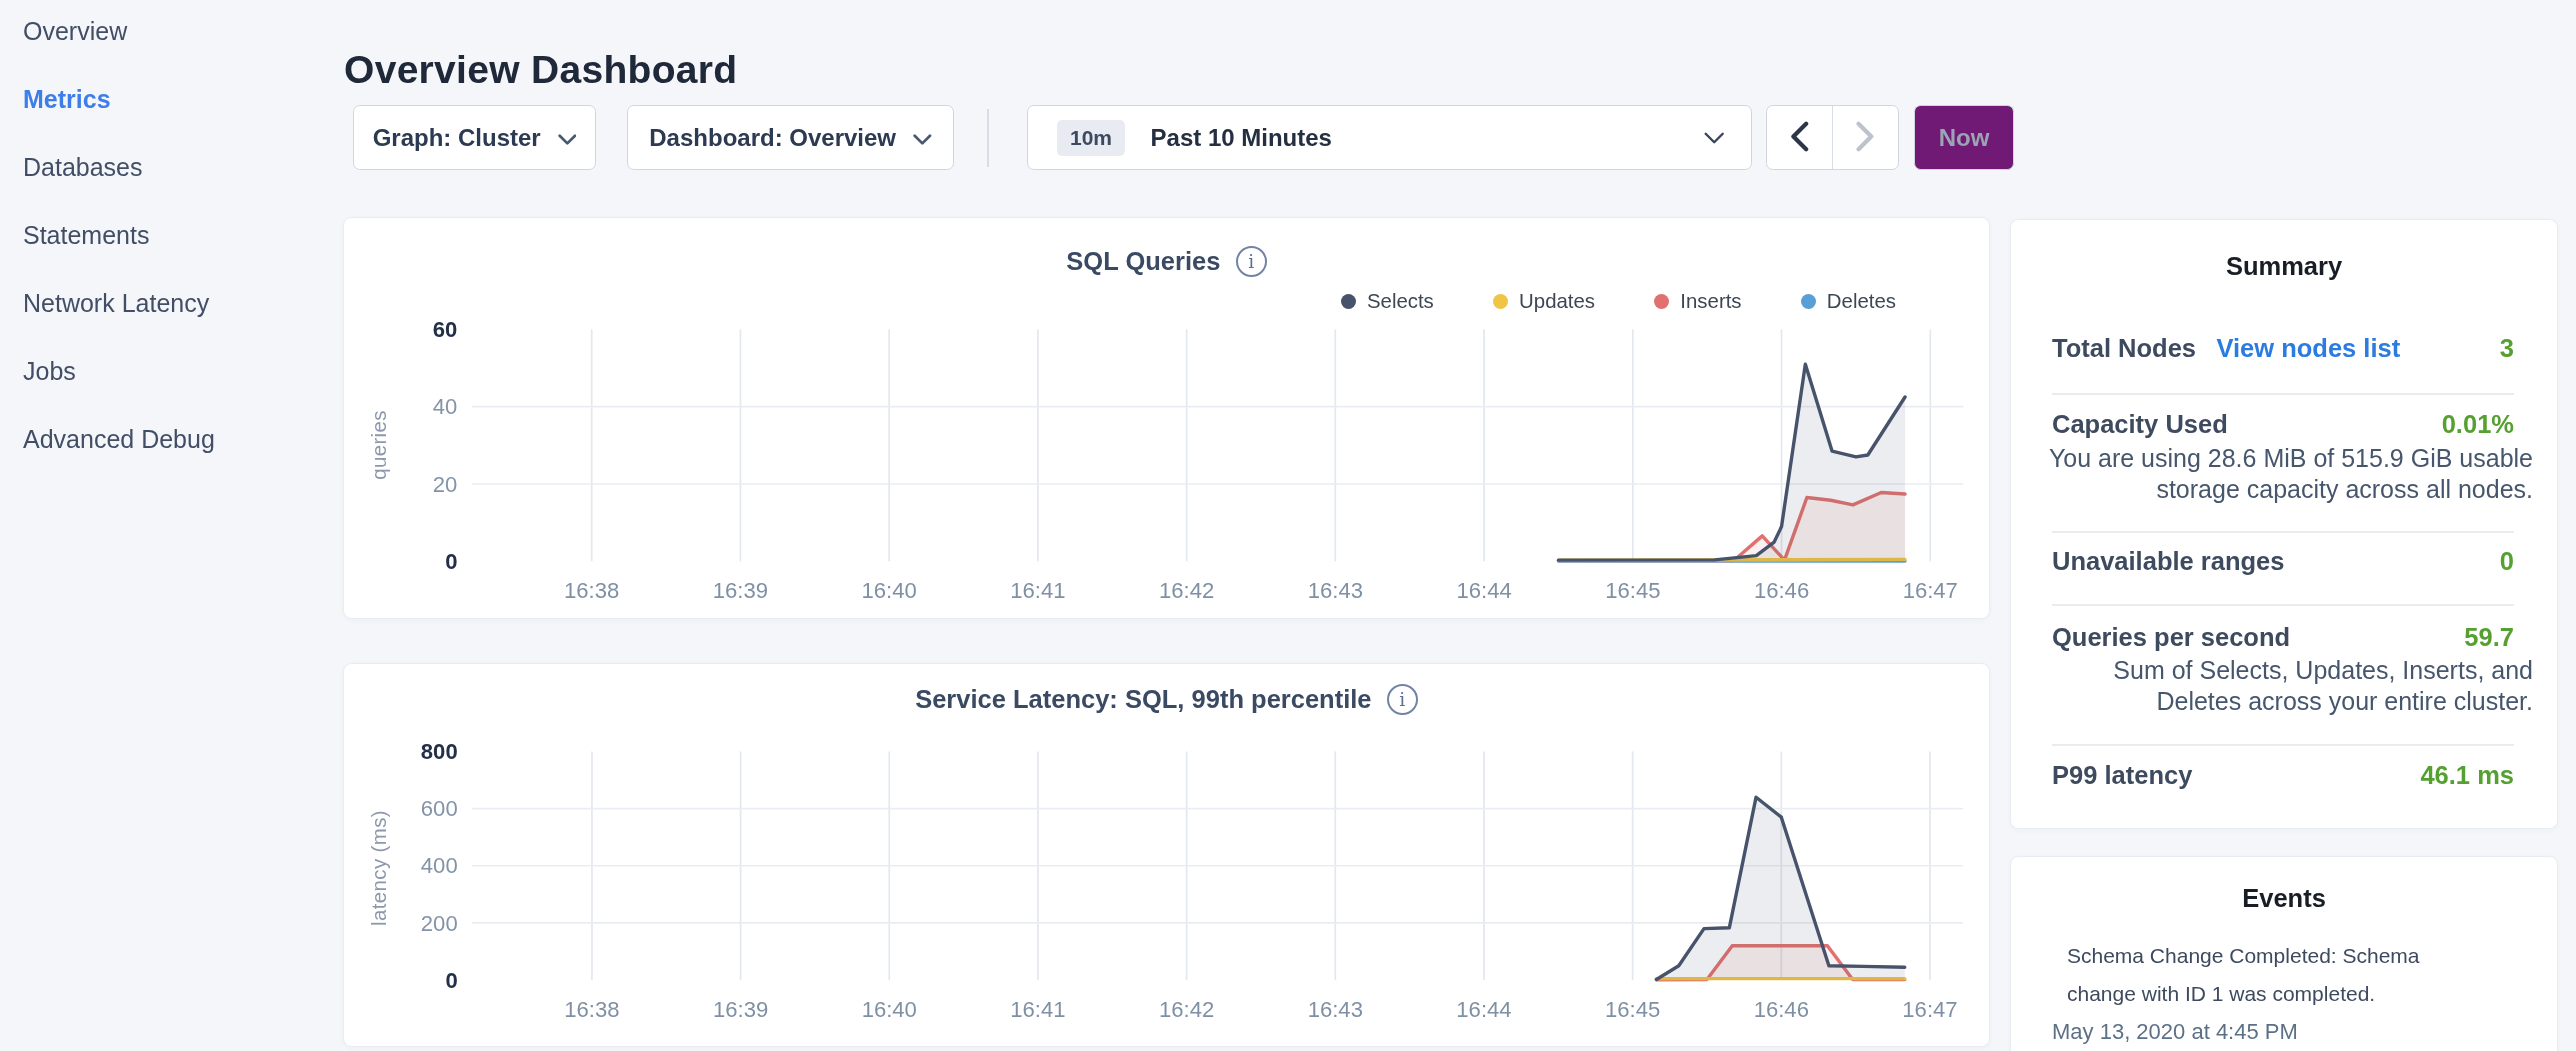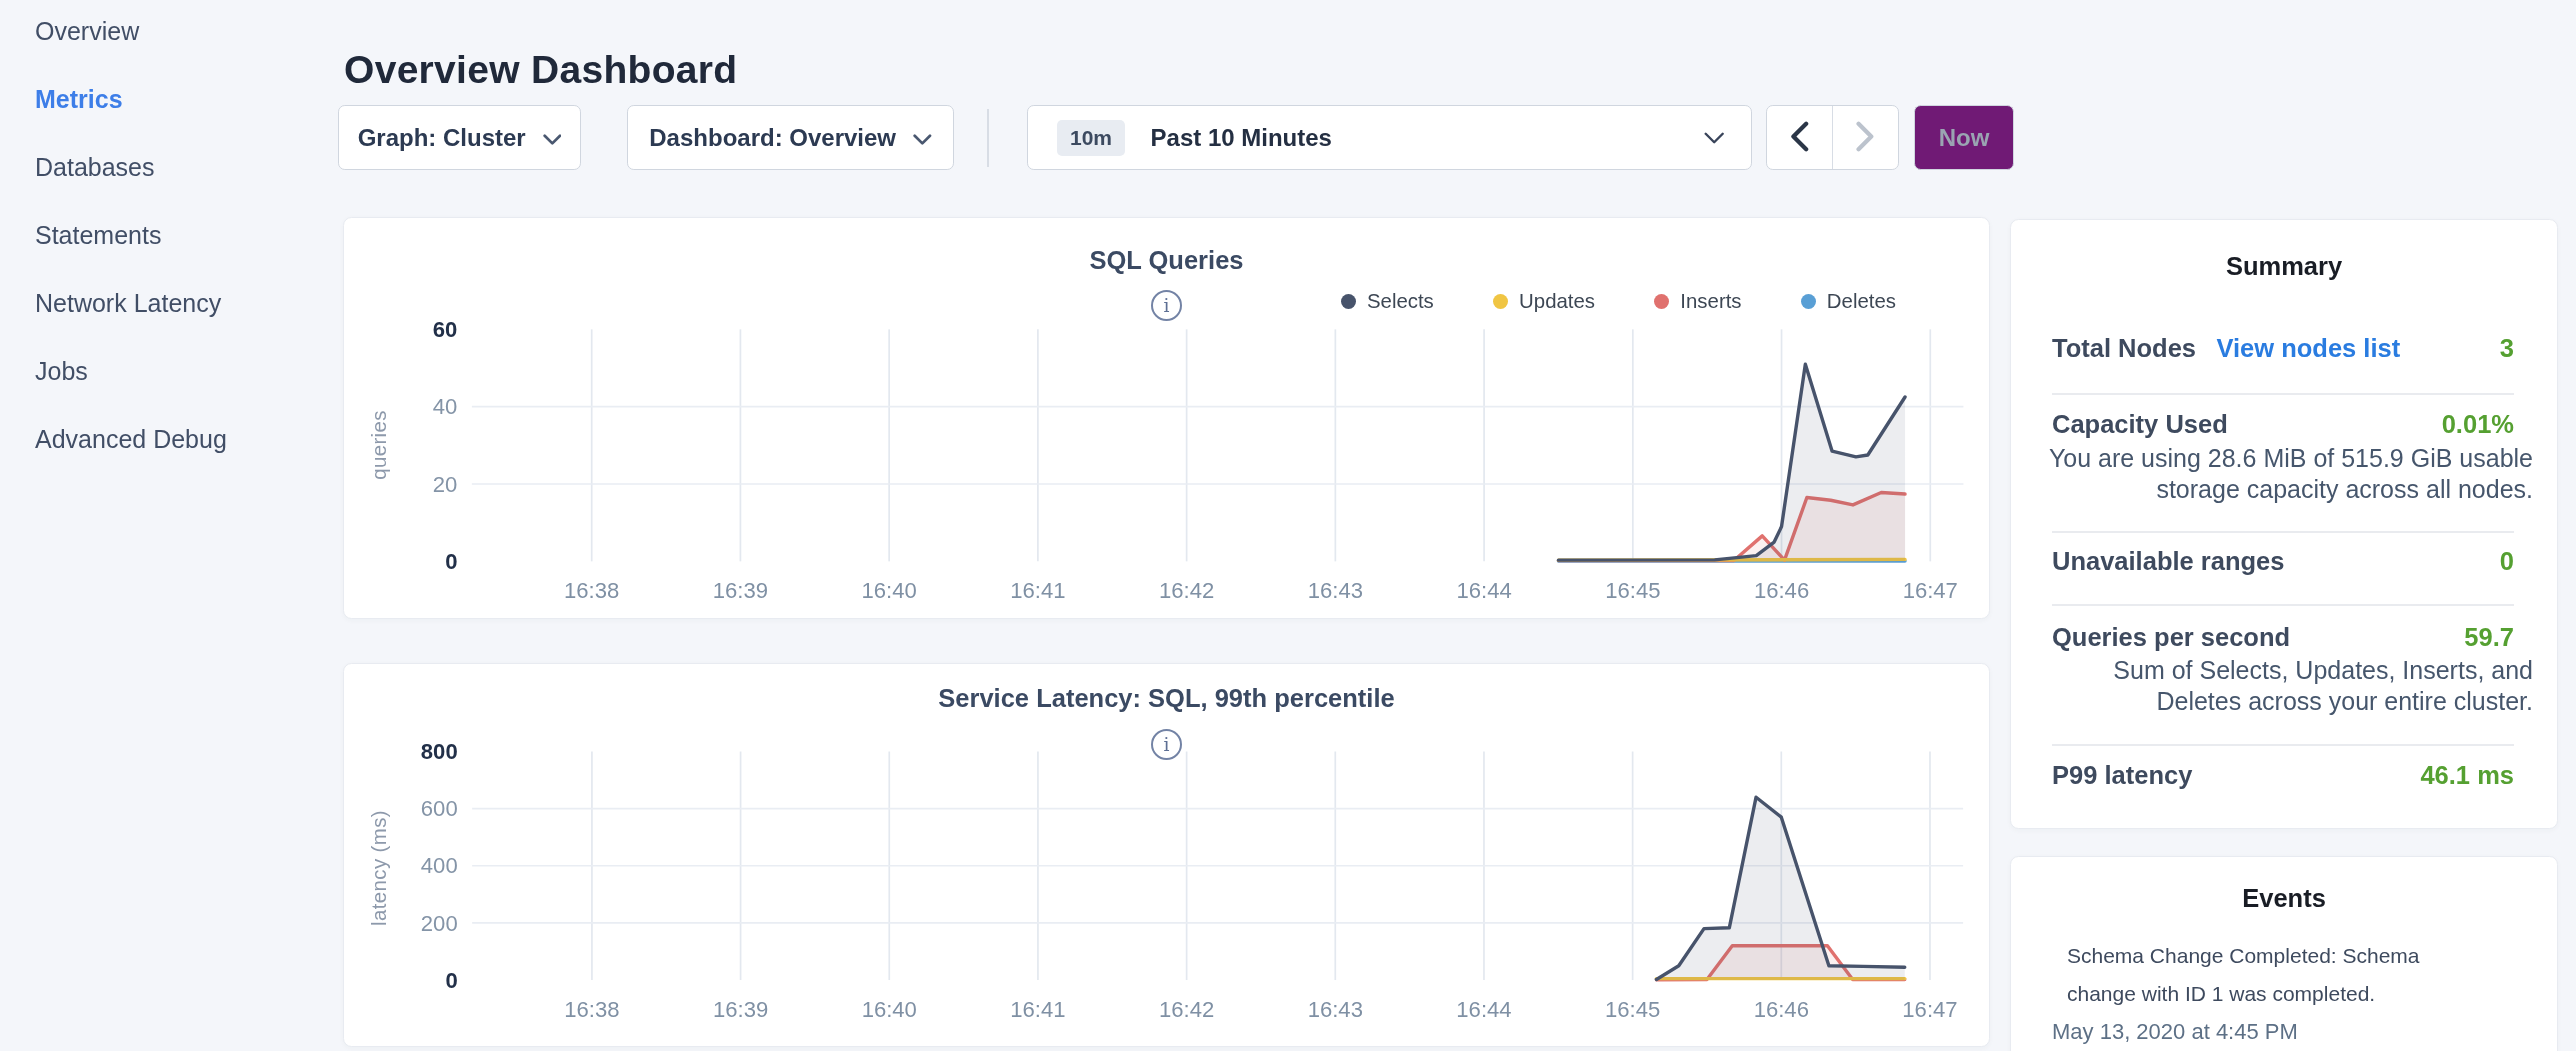--- a/index.html
+++ b/index.html
@@ -4,34 +4,34 @@
 <style>
   * { box-sizing: border-box; }
   html,body { margin:0; padding:0; }
   body {
     width:2576px; height:1051px; position:relative; overflow:hidden;
     background:#f4f6fa; font-family:"Liberation Sans", sans-serif; color:#3e4a5e;
     -webkit-font-smoothing:antialiased;
   }
 
   
-  .sidebar-item { position:absolute; left:23px; font-size:25px; font-weight:500; color:#414e66; cursor:pointer; white-space:nowrap;margin-left:12px; }
+  .sidebar-item { position:absolute; left:23px; font-size:25px; font-weight:500; color:#414e66; cursor:pointer; white-space:nowrap; }
   .sidebar-item.active { color:#3d7ee8; font-weight:700; }
 
   
   .page-title { position:absolute; left:344px; top:22px; font-size:39px; font-weight:600; color:#20293a; letter-spacing:0.3px; }
 
   
   .ctrl-btn {
     position:absolute; top:105px; height:65px; background:#fff;
     border:1.7px solid #d0d6df; border-radius:6.8px;
     display:flex; align-items:center; justify-content:center; gap:17px;
     font-size:24px; font-weight:700; color:#2c3a52; cursor:pointer;
   }
-  #graph-btn { left:338px; width:243px;justify-content:center; }
+  #graph-btn { left:353px; width:243px;justify-content:center; }
   #dash-btn  { left:627px; width:327px; }
   .v-divider { position:absolute; left:987px; top:109px; height:58px; width:1.7px; background:#d8dde5; }
 
   .time-box {
     position:absolute; left:1027px; top:105px; width:725px; height:65px;
     background:#fff; border:1.7px solid #d0d6df; border-radius:6.8px;
     display:flex; align-items:center; padding:0 29px; gap:25.5px; cursor:pointer;
   }
   .badge { background:#e8ecf2; border-radius:5.1px; padding:6px 13px; font-size:21px; font-weight:700; color:#3c4a60; }
   .time-label { font-size:24px; font-weight:700; color:#242f42; }
@@ -51,21 +51,21 @@
   }
 
   
   .card { position:absolute; background:#fff; border:1.7px solid #e8ebf1; border-radius:8.5px; box-shadow:0 1.7px 5.1px rgba(40,50,70,0.03); }
   #card-sql     { left:343px;  top:217px;  width:1647px; height:402px; }
   #card-lat     { left:343px;  top:663px;  width:1647px; height:384px; }
   #card-summary { left:2010px; top:219px;  width:548px;  height:610px; }
   #card-events  { left:2010px; top:856px; width:548px;  height:238px; }
 
   
-  .chart-title-row { position:absolute; left:0; right:0; display:flex; justify-content:center; align-items:center; gap:15.3px;flex-direction:column; }
+  .chart-title-row { position:absolute; left:0; right:0; display:flex; justify-content:center; align-items:center; gap:15.3px; }
   #card-sql .chart-title-row { top:28px; }
   #card-lat .chart-title-row { top:20.4px; }
   .chart-title { font-size:25.5px; font-weight:700; color:#3b4a63; }
   .info-icon {
     width:31px; height:31px; border-radius:50%; border:2.6px solid #7383a5;
     display:flex; align-items:center; justify-content:center;
     font-family:"DejaVu Serif", serif; font-size:18.7px; color:#5d6f94; cursor:pointer;
   }
   .legend { position:absolute; right:93px; display:flex; gap:59px; align-items:center; }
   #card-sql .legend { top:289px; top:72px; }

